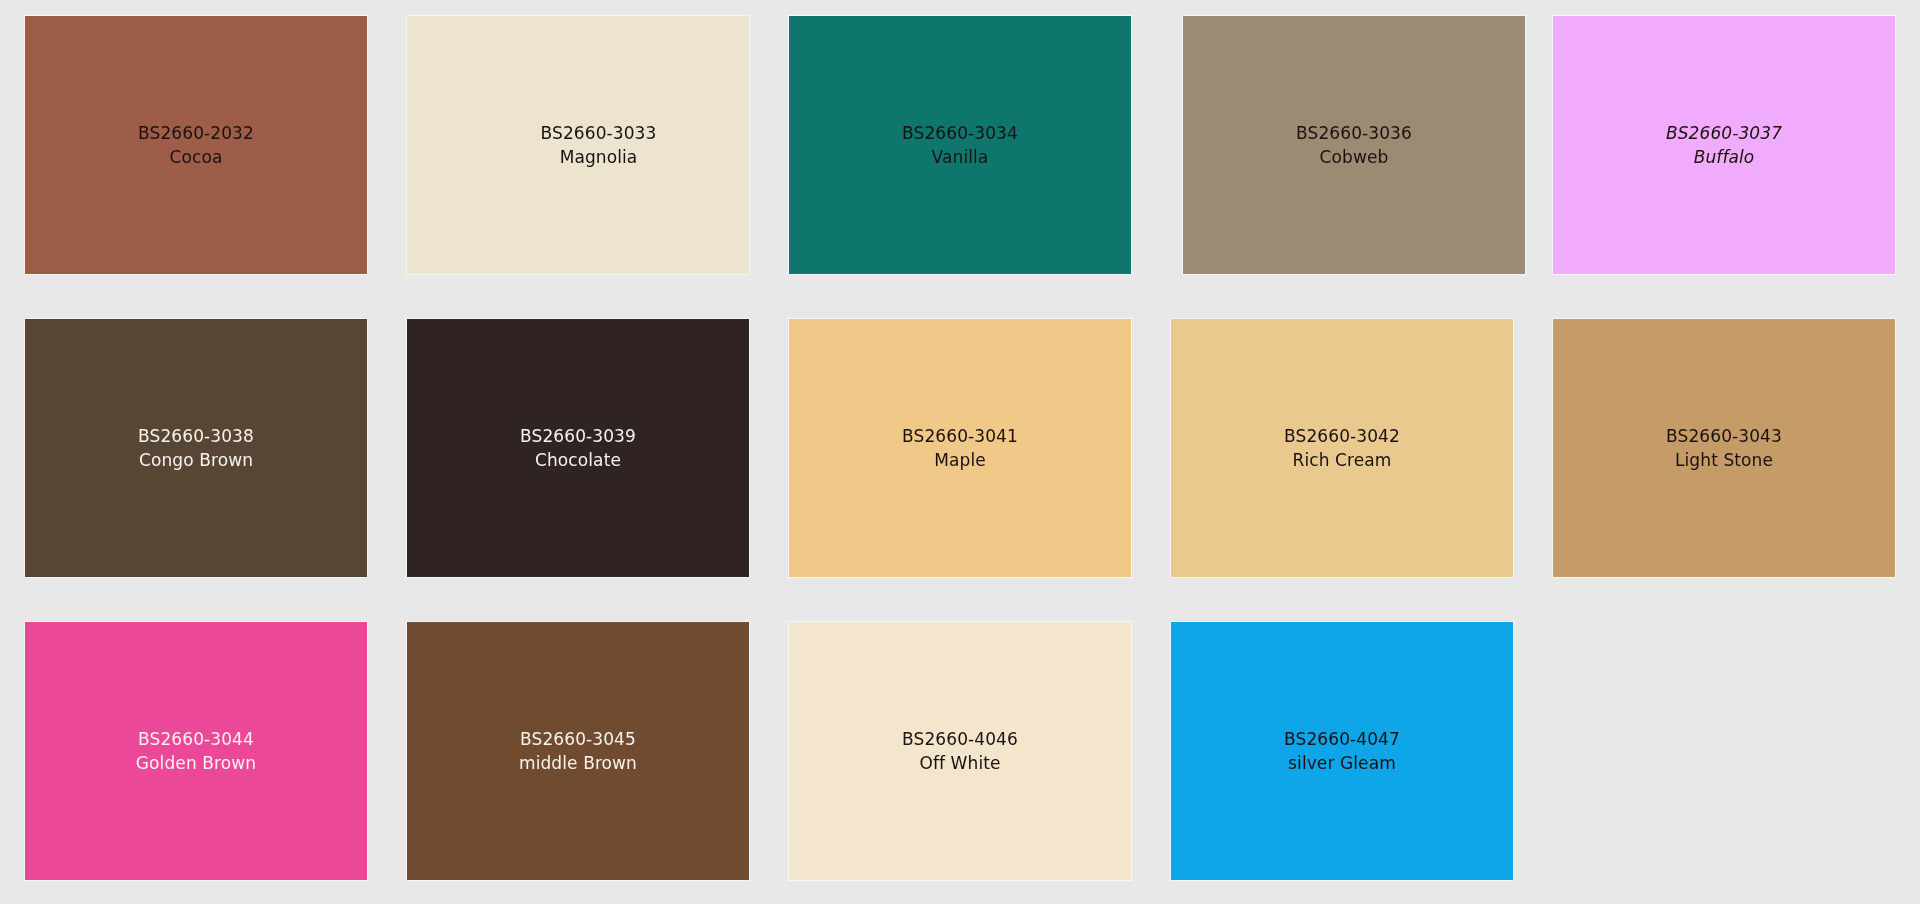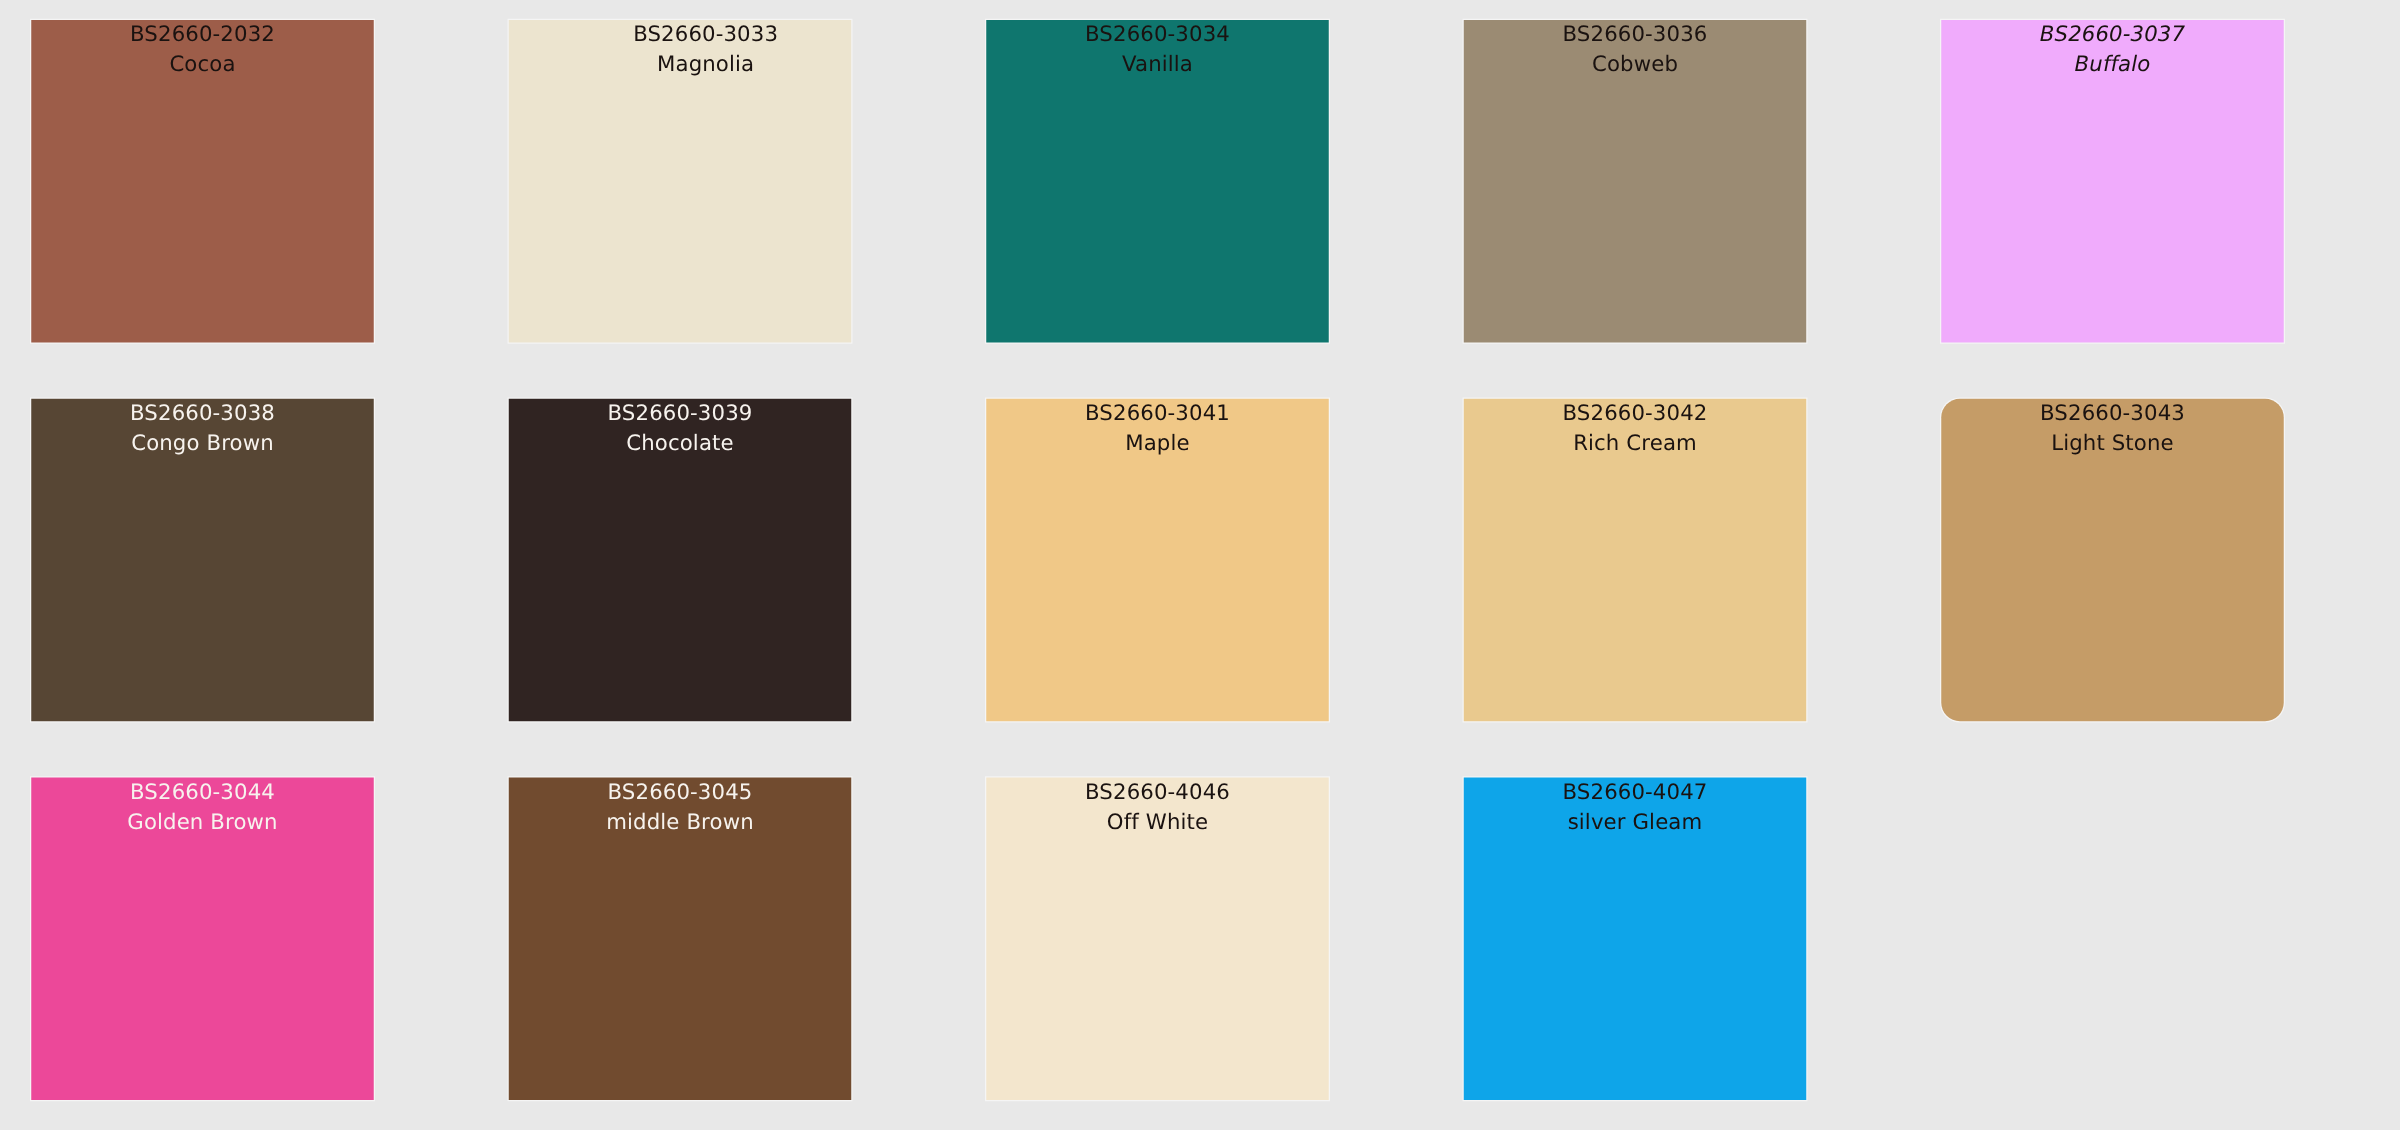--- a/index.html
+++ b/index.html
@@ -22,25 +22,26 @@
     height: 864px;
     display: grid;
     grid-template-columns: repeat(5, 342px);
     grid-template-rows: repeat(3, 258px);
     column-gap: 40px;
     row-gap: 45px;
   }
 
   .swatch {
     position: relative;
-    width: 274px;
+    width: 342px;
     height: 258px;
     display: flex;
     flex-direction: column;
     align-items: center;
+    justify-content: center;
     box-shadow: 0 0 0 1px rgba(255,255,255,0.55);
   }
 
   .swatch-label {
     text-align: center;
     line-height: 1.42;
     font-size: 17px;
     letter-spacing: 0.1px;
     white-space: nowrap;
     user-select: none;
@@ -67,21 +68,21 @@
         <span class="swatch-code">BS2660-3033</span>
         <span class="swatch-name">Magnolia</span>
       </div>
     </div>
     <div class="swatch" style="background-color: #0f766e;">
       <div class="swatch-label dark-text" style="color: rgb(26, 18, 16);">
         <span class="swatch-code">BS2660-3034</span>
         <span class="swatch-name">Vanilla</span>
       </div>
     </div>
-    <div class="swatch" style="background-color: rgb(155, 139, 115);">
+    <div class="swatch" style="background-color: rgb(155, 139, 115); margin-left: 12px;">
       <div class="swatch-label dark-text" style="color: rgb(26, 18, 16);">
         <span class="swatch-code">BS2660-3036</span>
         <span class="swatch-name">Cobweb</span>
       </div>
     </div>
     <div class="swatch" style="background-color: #f0abfc; font-style: italic;">
       <div class="swatch-label dark-text" style="color: rgb(26, 18, 16);">
         <span class="swatch-code">BS2660-3037</span>
         <span class="swatch-name">Buffalo</span>
       </div>
@@ -103,21 +104,21 @@
         <span class="swatch-code">BS2660-3041</span>
         <span class="swatch-name">Maple</span>
       </div>
     </div>
     <div class="swatch" style="background-color: rgb(233, 201, 142);">
       <div class="swatch-label dark-text" style="color: rgb(26, 18, 16);">
         <span class="swatch-code">BS2660-3042</span>
         <span class="swatch-name">Rich Cream</span>
       </div>
     </div>
-    <div class="swatch" style="background-color: rgb(197, 156, 103); border-radius: 15px;">
+    <div class="swatch" style="background-color: rgb(197, 156, 103);">
       <div class="swatch-label dark-text" style="color: rgb(26, 18, 16);">
         <span class="swatch-code">BS2660-3043</span>
         <span class="swatch-name">Light Stone</span>
       </div>
     </div>
     <div class="swatch" style="background-color: #ec4899;">
       <div class="swatch-label light-text" style="color: rgb(247, 243, 238);">
         <span class="swatch-code">BS2660-3044</span>
         <span class="swatch-name">Golden Brown</span>
       </div>

